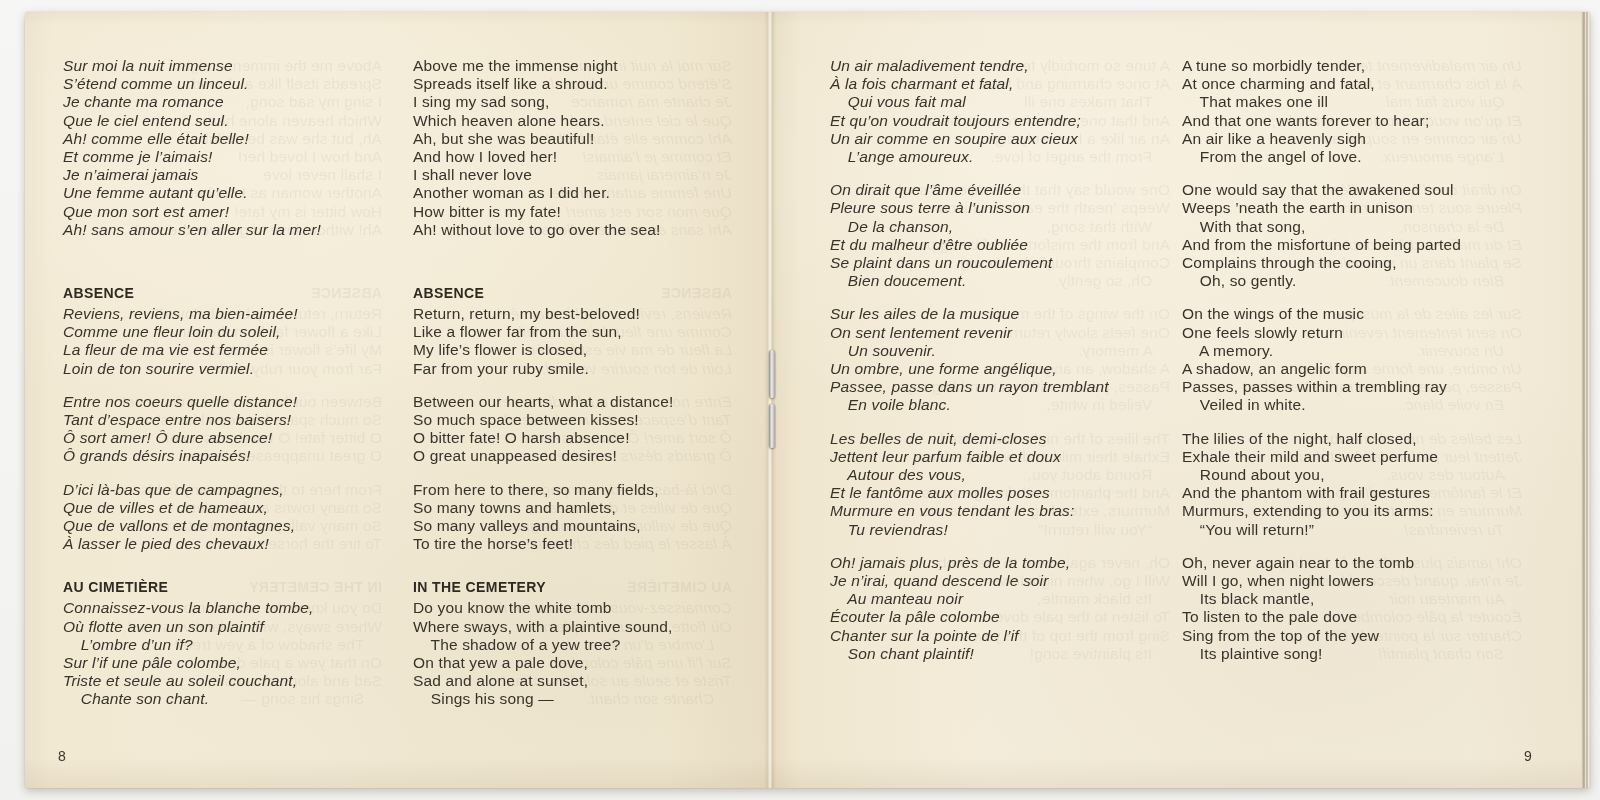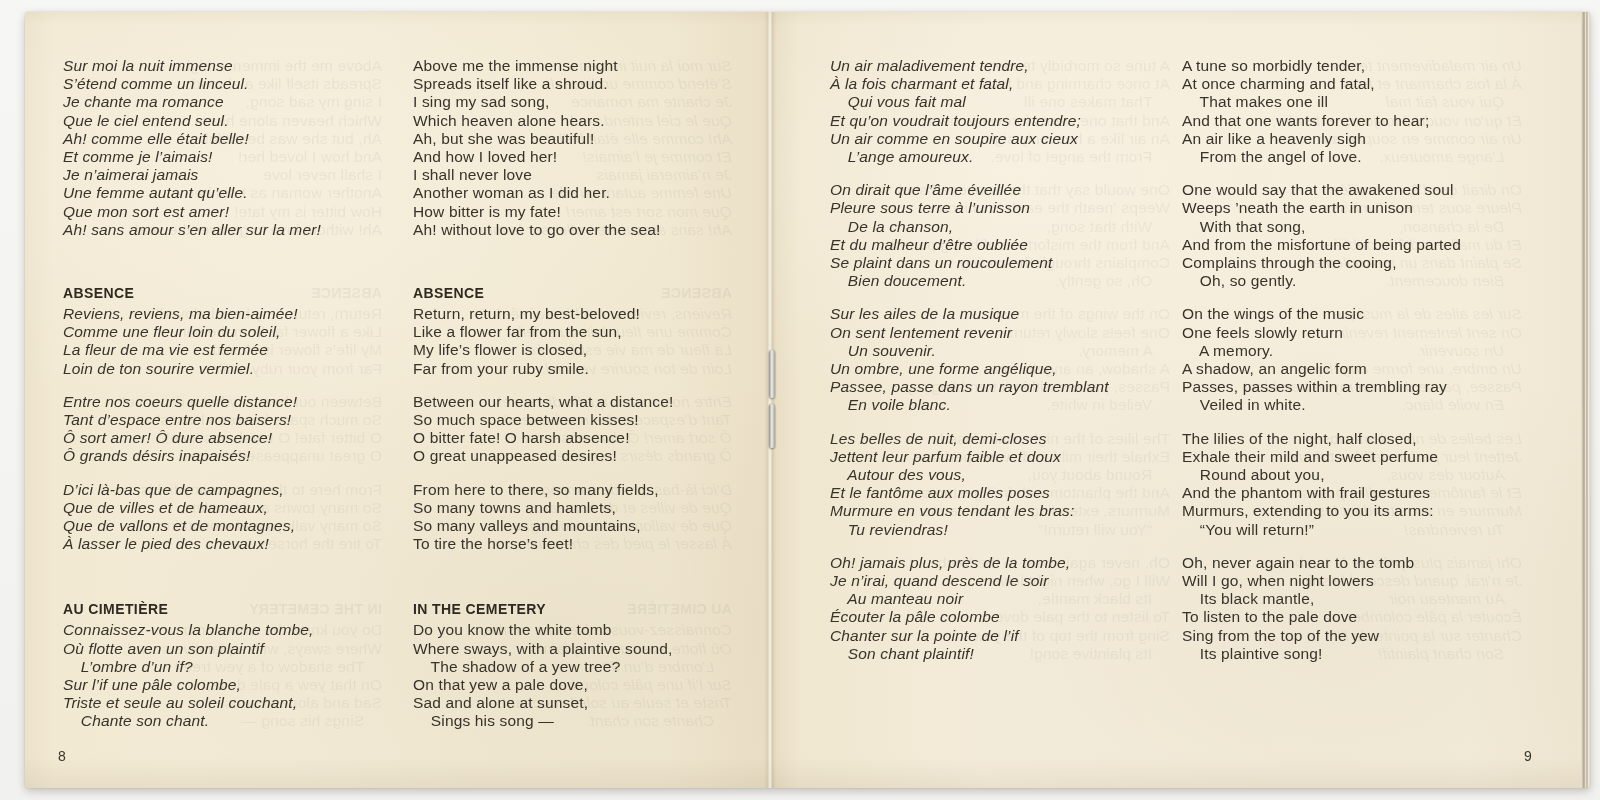--- a/index.html
+++ b/index.html
@@ -68,21 +68,21 @@
     color:#37332a; letter-spacing:.15px;
   }
   .page-left .col-a { left:38px;  width:350px; }
   .page-left .col-b { left:388px; width:345px; }
   .page-right .col-a { left:60px;  width:350px; }
   .page-right .col-b { left:412px; width:380px; }
   .french { font-style:italic; }
   .line { white-space:pre; min-height:18.2px; }
   .stanza + .stanza { margin-top:15px; }
   .block + .block { margin-top:44px; }
-  .block:nth-child(3) { margin-top:46px; }
+  .block:nth-child(3) { margin-top:24px; }
   .heading {
     font-style:normal; font-weight:700;
     font-size:14px; line-height:21px; letter-spacing:.4px;
     color:#2e2a22; margin-bottom:1px;
   }
   .page-number {
     position:absolute; bottom:24px;
     font-size:14px; color:#3a362c; letter-spacing:.3px;
   }
   .pn-left { left:33px; }

